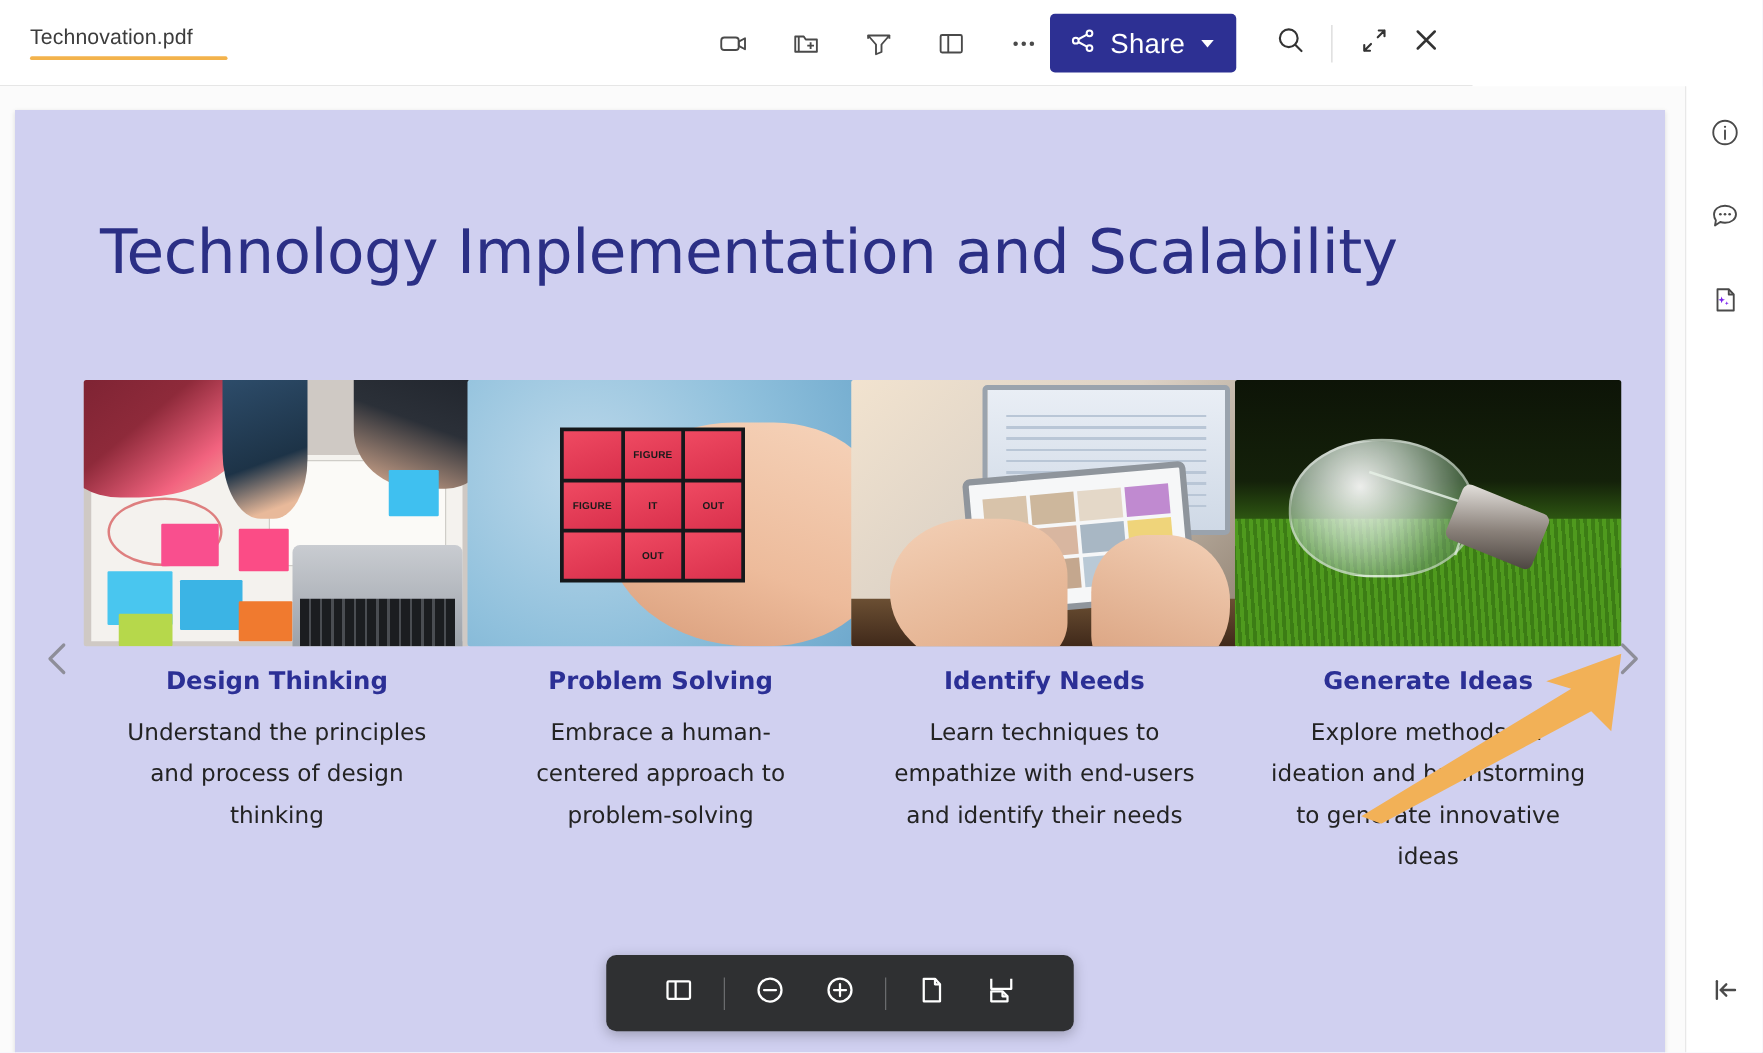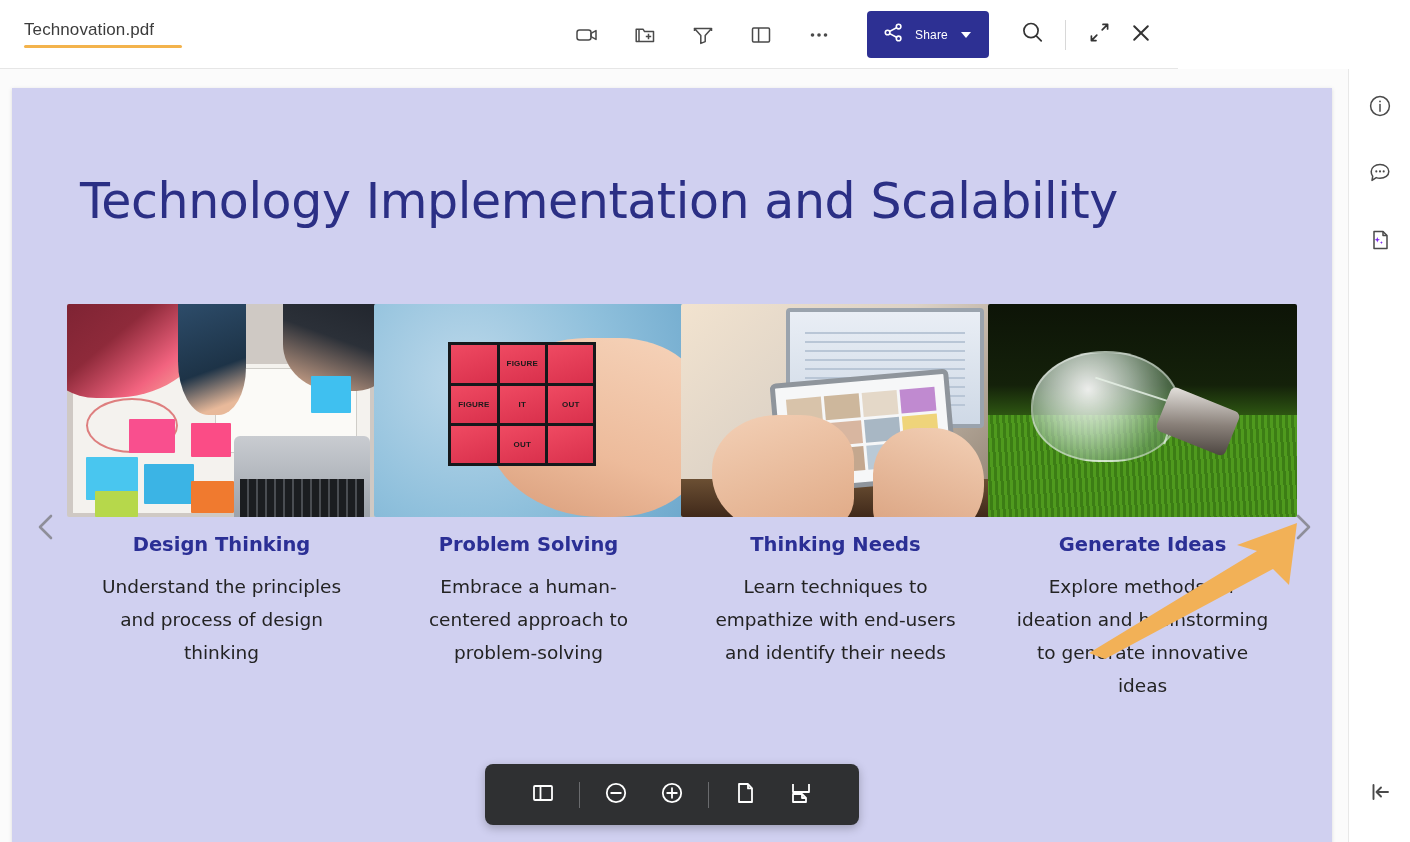--- a/index.html
+++ b/index.html
@@ -91,21 +91,21 @@
     border: none;
     border-radius: 4px;
     display: flex;
     align-items: center;
     gap: 11px;
     padding: 0 18px 0 16px;
     cursor: pointer;
     margin-right: 22px;
   }
   .share-label {
-    font-size: 12px;
+    font-size: 22px;
     line-height: 1;
     letter-spacing: .2px;
     font-family: "Liberation Sans", sans-serif;
     text-align: right;
   }
   .caret {
     width: 0; height: 0;
     border-left: 5.5px solid transparent;
     border-right: 5.5px solid transparent;
     border-top: 6.5px solid #ffffff;
@@ -578,21 +578,21 @@
                 <div style="background:#efd47a"></div>
                 <div style="background:#dfd2c2"></div>
                 <div style="background:#c4a78e"></div>
                 <div style="background:#b9c9d6"></div>
                 <div style="background:#e7b9b1"></div>
               </div>
             </div>
             <div class="hand-a"></div>
             <div class="hand-b"></div>
           </div>
-          <div class="card-heading">Thinking Needs</div>
+          <div class="card-heading">Identify Needs</div>
           <div class="card-body">Learn techniques to empathize with end-users and identify their needs</div>
         </div>
 
         <div class="card">
           <div class="card-img img-bulb">
             <div class="grass"></div>
             <div class="glass"></div>
             <div class="filament"></div>
             <div class="base"></div>
           </div>

